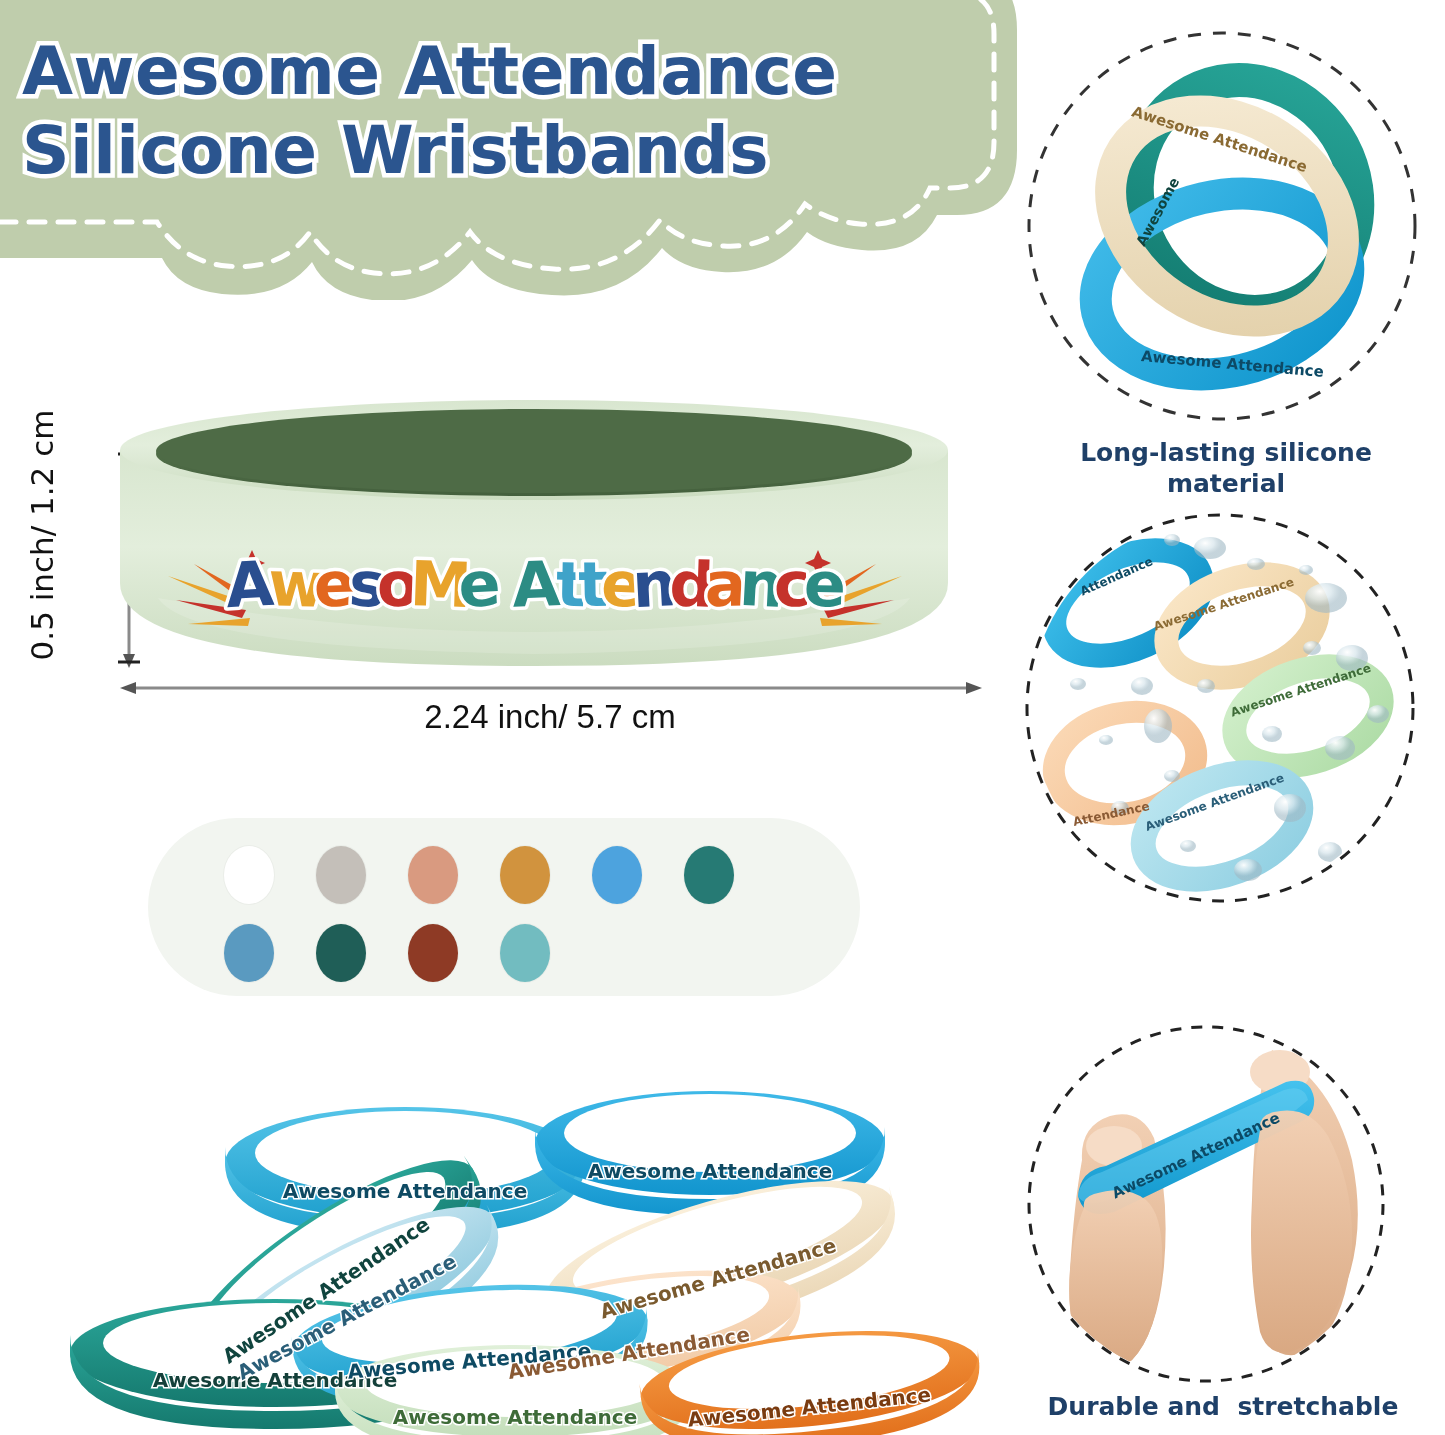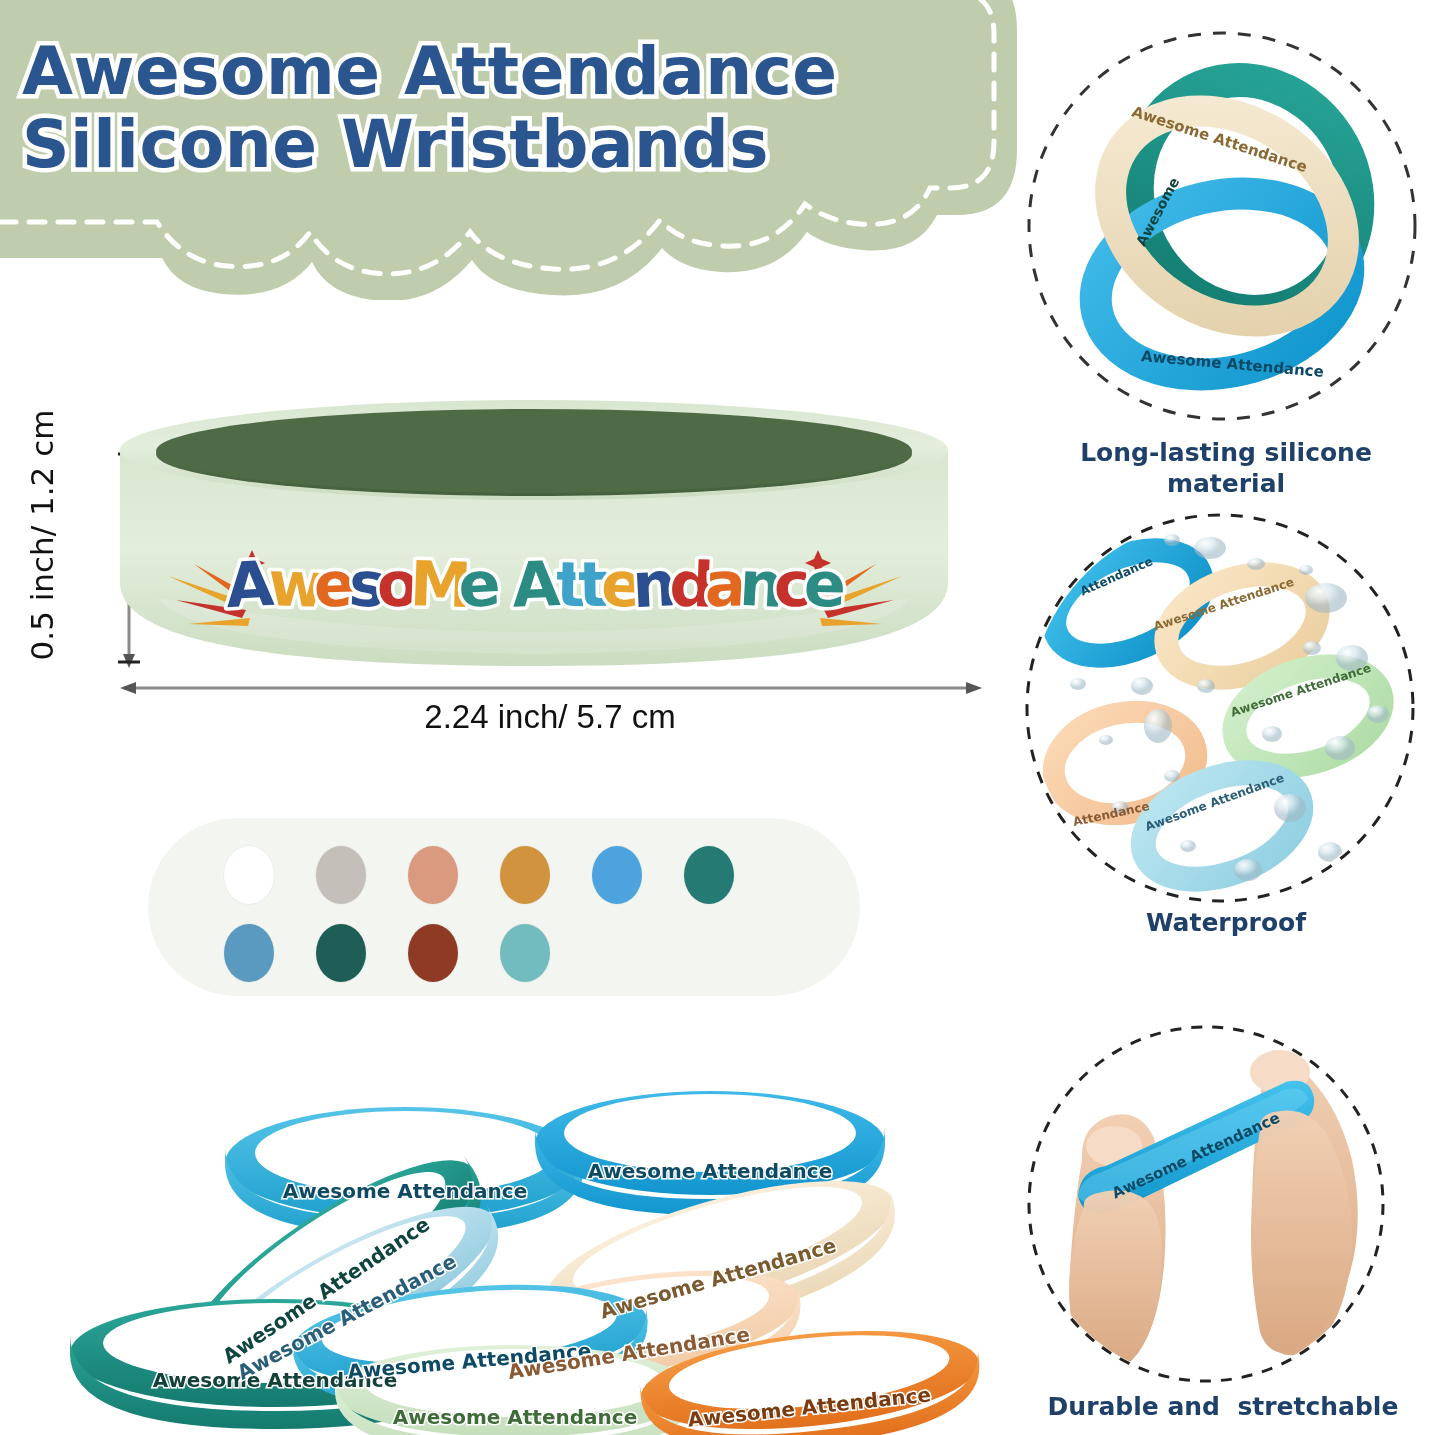--- a/index.html
+++ b/index.html
@@ -22,21 +22,21 @@
     font-size:66px;
     line-height:1.02;
     letter-spacing:0.5px;
     color:#2B558F;
     -webkit-text-stroke:9px #ffffff;
     paint-order:stroke fill;
     text-shadow:
        0 0 0 #fff;
   }
   .title-line{display:block;white-space:nowrap;}
-  .title-l2{margin-top:6px;}
+  .title-l2{margin-top:12px;}
 
   
   .dim-v-label{
     position:absolute;left:24px;top:395px;
     width:280px;
     transform:rotate(-90deg);
     transform-origin:left top;
     font-family:"DejaVu Sans", sans-serif;
     font-size:31px;color:#111;
     white-space:nowrap;
@@ -455,21 +455,20 @@
         </g>
         <g font-family="DejaVu Sans, sans-serif" font-weight="bold" font-size="12">
           <text x="98" y="72" fill="#0E4A63" text-anchor="middle" transform="rotate(-24 98 72)">Attendance</text>
           <text x="205" y="100" fill="#8A6A33" text-anchor="middle" transform="rotate(-18 205 100)">Awesome Attendance</text>
           <text x="282" y="186" fill="#3E6B38" text-anchor="middle" transform="rotate(-18 282 186)">Awesome Attendance</text>
           <text x="196" y="298" fill="#2A5E78" text-anchor="middle" transform="rotate(-20 196 298)">Awesome Attendance</text>
           <text x="92" y="310" fill="#8A5A34" text-anchor="middle" transform="rotate(-12 92 310)">Attendance</text>
         </g>
       </g>
     </svg>
-    <div class="feature-label">Waterproof</div>
   </div>
 
   <div class="feature f3">
     <svg class="feature-circle" width="368" height="368" viewBox="0 0 368 368">
       <circle cx="184" cy="184" r="177" fill="#ffffff" stroke="#222" stroke-width="3" stroke-dasharray="11 10"></circle>
       <clipPath id="clipF3">
           <circle cx="184" cy="184" r="175"></circle>
         </clipPath>
       <g clip-path="url(#clipF3)">
         <defs>

